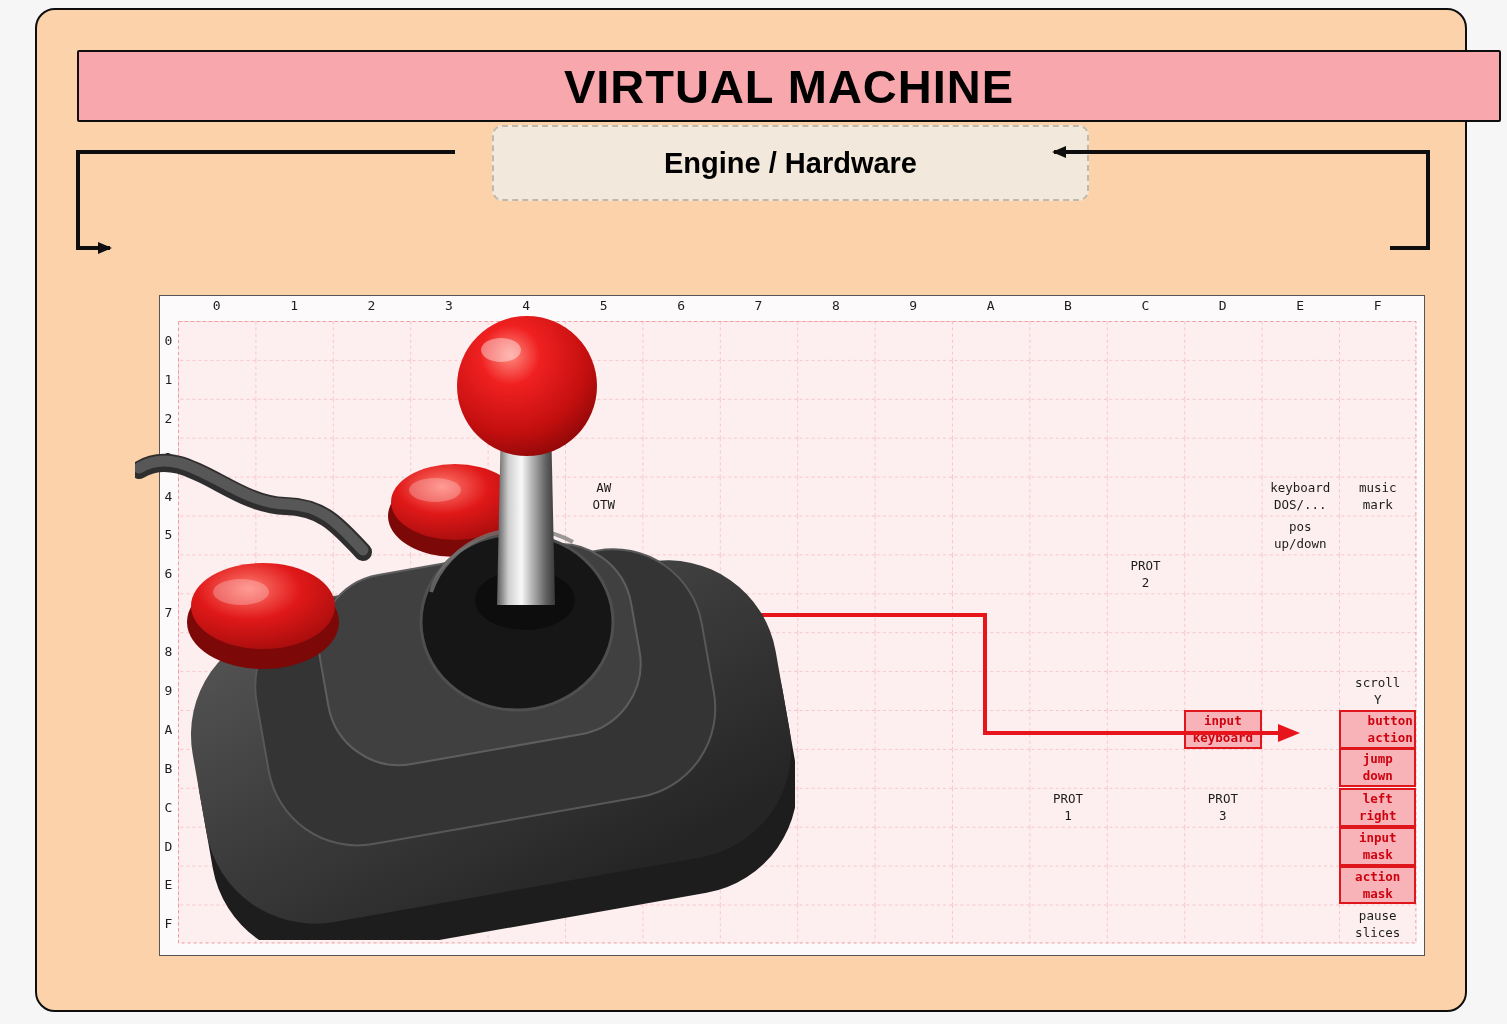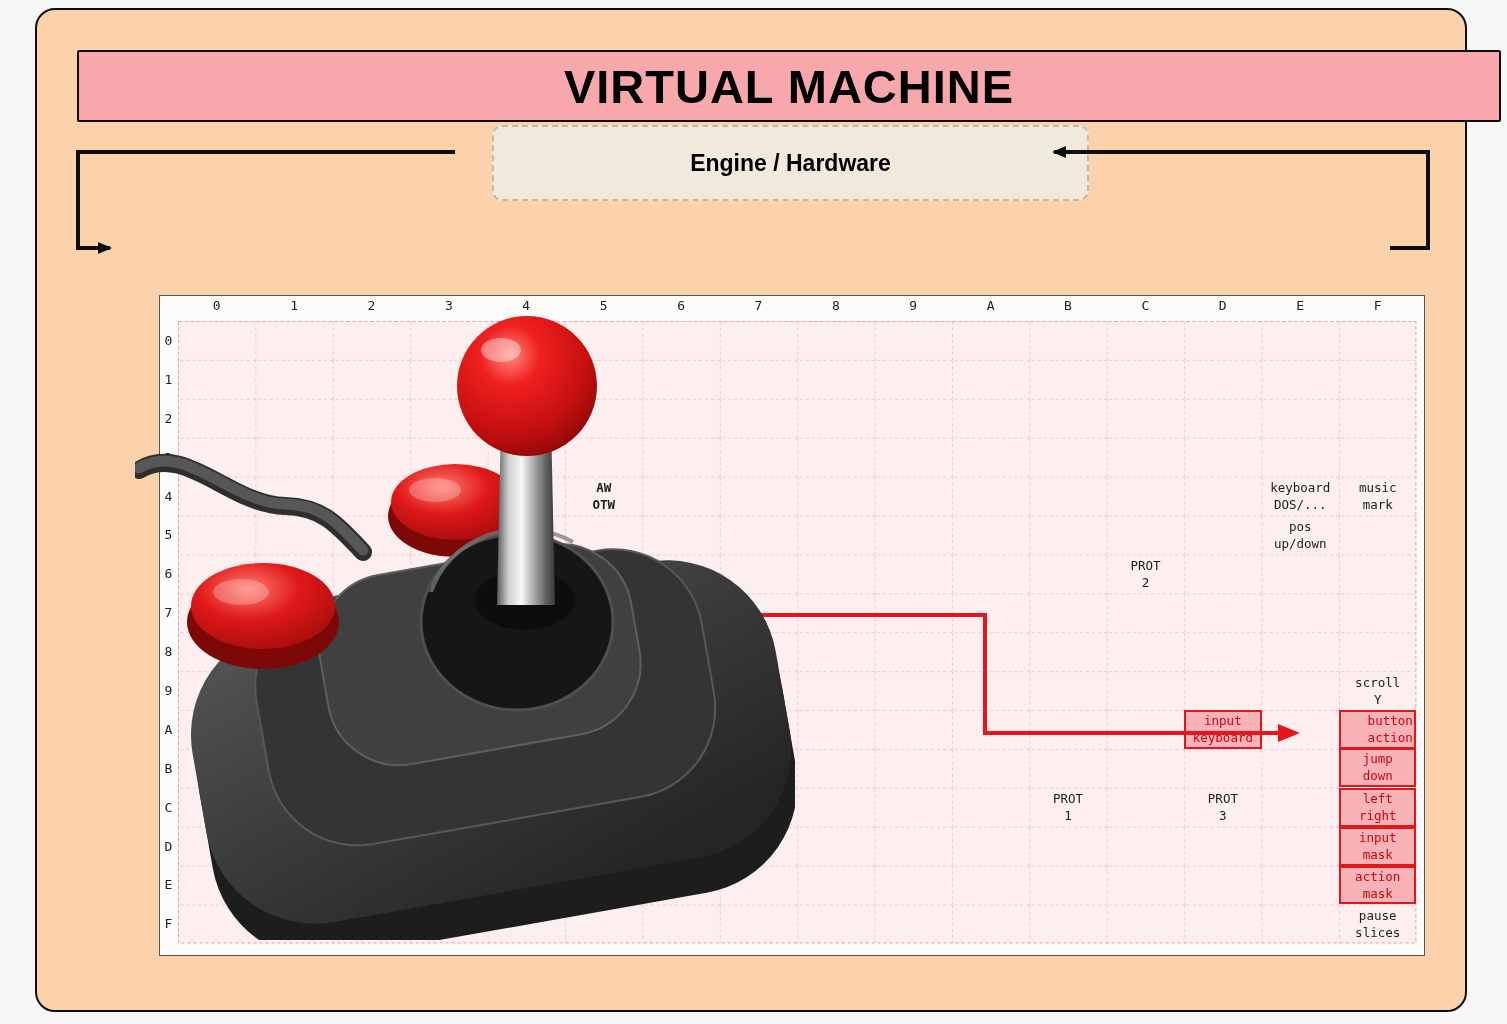--- a/index.html
+++ b/index.html
@@ -16,21 +16,21 @@
     position:absolute; left:40px; top:40px; width:1424px; height:72px;
     background:#f8a7ac; border:2px solid #0e0e0e; border-radius:2px;
     display:flex; align-items:center; justify-content:center;
     font-size:47px; font-weight:600; letter-spacing:1px; color:#000;
   }
 
   .engine-box {
     position:absolute; left:455px; top:115px; width:597px; height:76px;
     background:#f2e9dc; border:2px dashed #c2b9ac; border-radius:10px;
     display:flex; align-items:center; justify-content:center;
-    font-size:23px; font-weight:600; color:#000;
+    font-size:29px; font-weight:600; color:#000;
   }
 
   .registers-bar {
     position:absolute; left:115px; top:211px; width:1275px; height:75px;
     background:#fa6a70; border:2px solid #0e0e0e; border-radius:10px;
     display:flex; align-items:center; justify-content:center;
     font-size:43px; font-weight:600; color:#000; z-index:2;
   }
 
   .registers-panel {
@@ -59,21 +59,21 @@
   .registers-grid svg.gridlines { position:absolute; left:0; top:0; }
 
   .cell {
     position:absolute; width:77.4px; height:38.9px;
     display:flex; align-items:center; justify-content:center; text-align:center;
     font-family:"DejaVu Sans Mono", monospace; font-size:12.5px; line-height:17px;
     color:#1c1c1c; white-space:pre-line; z-index:2;
   }
   .cell.hl {
     background:#f8b3b9; border:2px solid #e0161d;
-    color:#cd040f; font-weight:normal;
+    color:#cd040f; font-weight:bold;
   }
 
   .joystick {
     position:absolute; left:135px; top:300px; width:660px; height:640px; z-index:10;
   }
 
   .overlay {
     position:absolute; left:0; top:0; width:1507px; height:1024px;
     z-index:5; pointer-events:none;
   }
@@ -134,21 +134,21 @@
       <div class="registers-grid">
         <svg class="gridlines" width="1239" height="623" xmlns="http://www.w3.org/2000/svg">
           <defs>
             <pattern id="cellpat" width="77.4" height="38.9" patternUnits="userSpaceOnUse">
               <path d="M 77.4 0 H 0 V 38.9" fill="none" stroke="#ef9aa0" stroke-width="1" stroke-dasharray="3 3"></path>
             </pattern>
           </defs>
           <rect x="0" y="0" width="1238.4" height="622.4" fill="url(#cellpat)"></rect>
           <rect x="0.5" y="0.5" width="1237.4" height="621.4" fill="none" stroke="#ef9aa0" stroke-width="1" stroke-dasharray="3 3"></rect>
         </svg>
-      <div class="cell" style="left: 387px; top: 155.6px; font-weight: bold;">AW
+      <div class="cell" style="left: 387px; top: 155.6px;">AW
 OTW</div>
           <div class="cell" style="left: 1083.6px; top: 155.6px;">keyboard
 DOS/...</div>
           <div class="cell" style="left: 1083.6px; top: 194.5px;">pos
 up/down</div>
           <div class="cell" style="left: 1161px; top: 155.6px;">music
 mark</div>
           <div class="cell" style="left: 928.8px; top: 233.4px;">PROT
 2</div>
           <div class="cell" style="left: 1161px; top: 350.1px;">scroll

